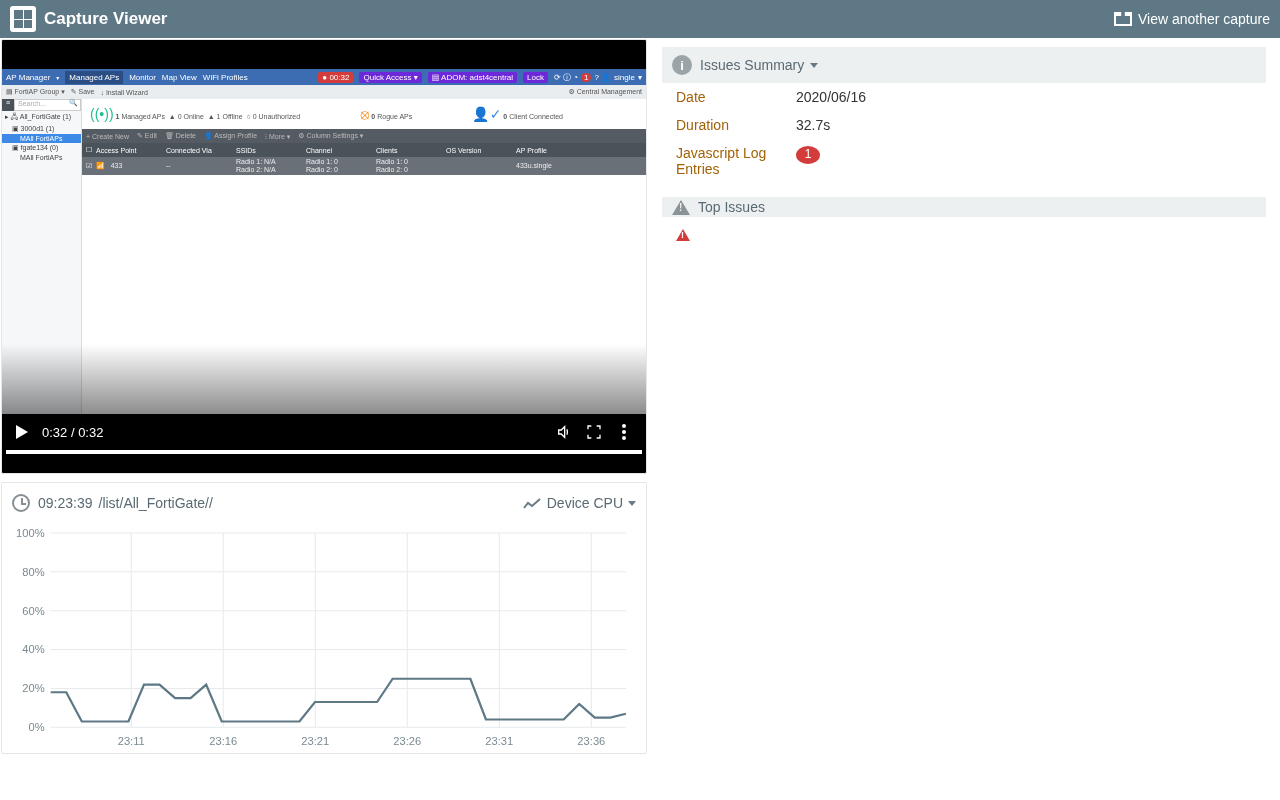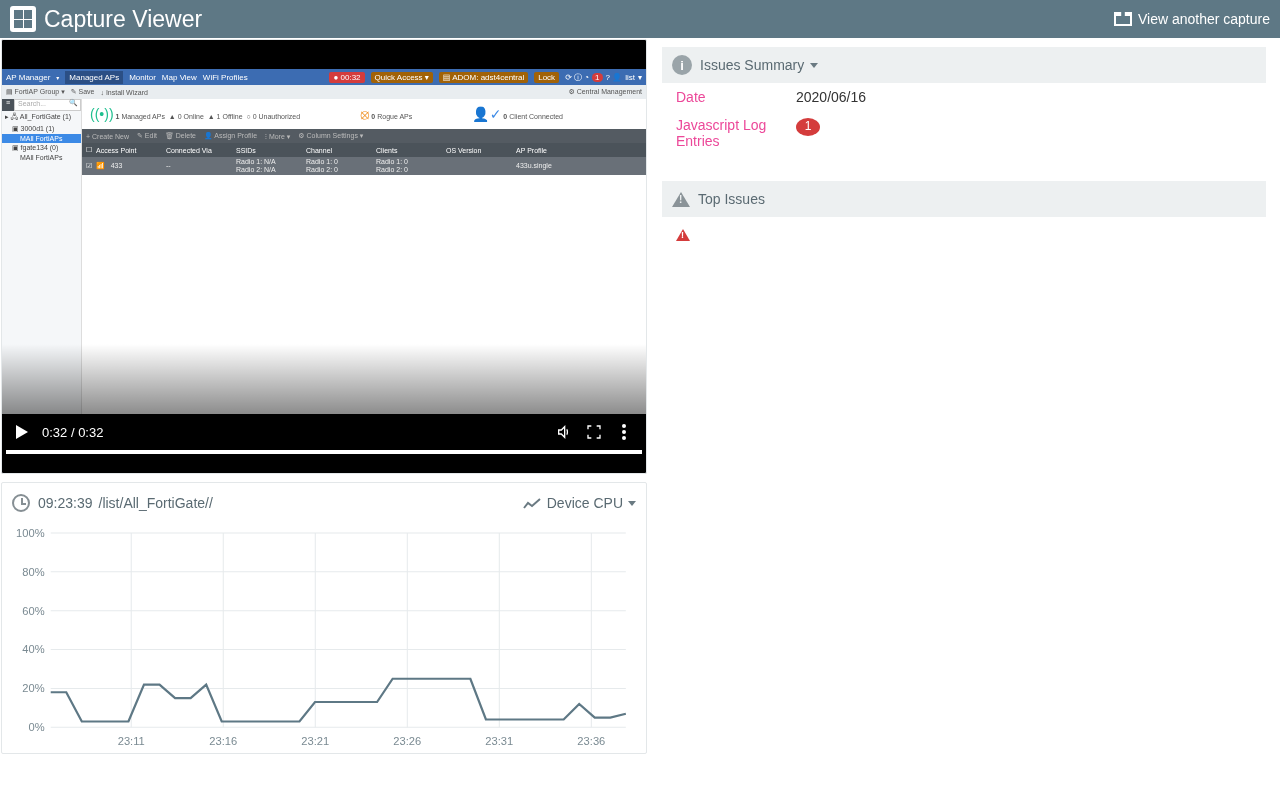--- a/index.html
+++ b/index.html
@@ -2,37 +2,37 @@
 <html><head>
 <meta charset="utf-8">
 <style>
   *{box-sizing:border-box;margin:0;padding:0;font-family:Arial,Helvetica,sans-serif}
   body{background:#fff;color:#333;font-size:13px;width:1280px;height:800px;overflow:hidden}
   
   .topbar{height:38px;background:#5e7885;color:#fff;display:flex;align-items:center;padding:0 10px}
   .topbar .logo{width:26px;height:26px;background:#fff;border-radius:3px;display:flex;align-items:center;justify-content:center;margin-right:8px}
   .topbar .logo-inner{width:18px;height:18px;display:grid;grid-template-columns:1fr 1fr;grid-template-rows:1fr 1fr;gap:1px}
   .topbar .logo-inner span{background:#5e7885}
-  .topbar h1{font-size:23px;font-weight:400}
+  .topbar h1{font-size:17px;font-weight:700}
   .topbar .spacer{flex:1}
   .topbar .view-another{display:flex;align-items:center;cursor:pointer;font-size:14px}
   .topbar .clapper{width:18px;height:14px;border:2px solid #fff;border-top:4px dashed #fff;margin-right:6px}
   
   .main{display:flex;height:762px}
   .leftcol{flex:1;padding:1px;min-width:0}
   .rightcol{width:632px;padding:9px 14px}
   .panel{background:#fff;border:1px solid #e3e7e9;border-radius:2px;margin-bottom:8px}
   
   .video-wrap{background:#000;height:435px;position:relative}
   .video-shot{position:absolute;top:29px;left:0;right:0;bottom:59px;background:#fff;overflow:hidden;font-size:8px}
   .shot-menubar{height:16px;background:#3c6cb2;color:#fff;display:flex;align-items:center;padding:0 4px;gap:6px}
   .shot-menubar .mi{white-space:nowrap}
   .shot-menubar .mi.active{background:#2b4f85;padding:2px 4px}
   .shot-menubar .rec{margin-left:auto;background:#d43c3c;padding:1px 4px;border-radius:2px}
-  .shot-menubar .qa,.shot-menubar .adom,.shot-menubar .lock{background:#a16207;padding:1px 4px;border-radius:2px}
+  .shot-menubar .qa,.shot-menubar .adom,.shot-menubar .lock{background:#6d28d9;padding:1px 4px;border-radius:2px}
   .shot-toolbar{height:14px;background:#e9edf0;color:#555;display:flex;align-items:center;padding:0 4px;gap:6px;font-size:7px}
   .shot-toolbar .right{margin-left:auto}
   .shot-body{display:flex;height:calc(100% - 30px)}
   .shot-tree{width:80px;background:#f5f7f9;border-right:1px solid #ddd;font-size:7px;color:#444}
   .shot-tree .srch{height:12px;background:#fff;border:1px solid #ccc;margin:0;position:relative}
   .shot-tree .srch::after{content:"🔍";position:absolute;right:2px;top:-1px;font-size:7px;color:#888}
   .shot-tree .srch::before{content:"Search...";color:#aaa;padding-left:3px}
   .shot-tree .node{padding:1px 3px}
   .shot-tree .sel{background:#3c8ae6;color:#fff}
   .shot-content{flex:1;background:#fff}
@@ -72,26 +72,26 @@
   .chart-body{height:230px;padding:4px 10px 4px 4px;position:relative}
   svg.chart{width:100%;height:100%}
   .axis-text{font-size:11px;fill:#7a8a92}
   .grid-line{stroke:#e6eaec;stroke-width:1}
   .series{stroke:#5e7885;stroke-width:2.2;fill:none}
   
   .sect-head{height:36px;background:#edf0f1;display:flex;align-items:center;padding:0 10px;color:#5a6a72;font-size:14px}
   .sect-head .ico{width:20px;height:20px;border-radius:50%;background:#9aa4a9;color:#fff;display:flex;align-items:center;justify-content:center;font-weight:bold;margin-right:8px;font-size:13px}
   .sect-head .caret{width:0;height:0;border-left:4px solid transparent;border-right:4px solid transparent;border-top:5px solid #6a7a82;margin-left:6px}
   .kv{display:flex;padding:6px 14px;font-size:14px}
-  .kv .k{width:120px;color:#ec4899}
+  .kv .k{width:120px;color:#a16207}
   .kv .v{color:#333}
   .badge{display:inline-block;min-width:24px;padding:1px 7px;border-radius:10px;color:#fff;font-size:12px;text-align:center}
   .badge.gray{background:#5e7885}
   .badge.red{background:#d43c3c;border-radius:50%;width:18px;height:18px;line-height:17px;padding:0}
-  .issue-head{height:36px;background:#edf0f1;display:flex;align-items:center;padding:0 10px;color:#5a6a72;font-size:14px;margin-top:26px}
+  .issue-head{height:20px;background:#edf0f1;display:flex;align-items:center;padding:0 10px;color:#5a6a72;font-size:14px;margin-top:14px}
   .issue-head .warn{width:0;height:0;border-left:9px solid transparent;border-right:9px solid transparent;border-bottom:15px solid #8a9398;margin-right:8px;position:relative}
   .issue-head .warn::after{content:"!";position:absolute;left:-2px;top:2px;color:#edf0f1;font-size:10px;font-weight:bold}
   .issue-row{display:flex;align-items:center;padding:12px 14px;font-size:14px}
   .issue-row .tri{width:0;height:0;border-left:7px solid transparent;border-right:7px solid transparent;border-bottom:12px solid #d43c3c;margin-right:10px;position:relative}
   .issue-row .tri::after{content:"!";position:absolute;left:-2px;top:1px;color:#fff;font-size:9px;font-weight:bold}
 </style>
 </head>
 <body>
 
 <div class="topbar">
@@ -120,21 +120,21 @@
           <span class="mi">AP Manager</span>
             <span style="font-size:6px">▾</span>
           <span class="mi active">Managed APs</span>
           <span class="mi">Monitor</span>
           <span class="mi">Map View</span>
           <span class="mi">WiFi Profiles</span>
           <span class="rec">● <span>00:32</span></span>
           <span class="qa"><span>Quick Access</span> ▾</span>
           <span class="adom">▤ <span>ADOM: adst4central</span></span>
           <span class="lock">Lock</span>
-          <span style="display:flex;gap:3px;align-items:center">⟳ ⓘ ◔ <span style="background:#d43c3c;border-radius:6px;padding:0 3px">1</span> ? 👤 <span>list</span> ▾</span>
+          <span style="display:flex;gap:3px;align-items:center">⟳ ⓘ ◔ <span style="background:#d43c3c;border-radius:6px;padding:0 3px">1</span> ? 👤 <span>single</span> ▾</span>
         </div>
         <div class="shot-toolbar">
           <span>▤ <span>FortiAP Group</span> ▾</span>
           <span>✎ <span>Save</span></span>
           <span>↓ <span>Install Wizard</span></span>
           <span class="right">⚙ <span>Central Management</span></span>
         </div>
         <div class="shot-body">
           <div class="shot-tree">
             <div style="display:flex">
@@ -267,20 +267,24 @@
     <div class="sect-head">
       <span class="ico">i</span>
       <span>Issues Summary</span>
       <span class="caret"></span>
     </div>
     <div class="kv">
         <span class="k">Date</span>
         <span class="v">2020/06/16</span>
       </div>
     <div class="kv">
+        <span class="k">Duration</span>
+        <span class="v">32.7s</span>
+      </div>
+    <div class="kv">
         <span class="k">Javascript Log Entries</span>
         <span class="v"><span class="badge red">1</span></span>
       </div>
 
     <div class="issue-head">
       <span class="warn"></span>
       <span>Top Issues</span>
     </div>
     <div class="issue-row">
       <span class="tri"></span>

